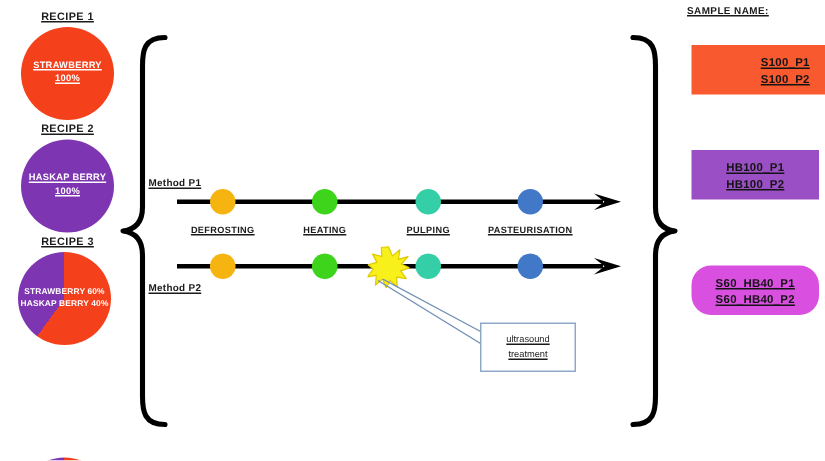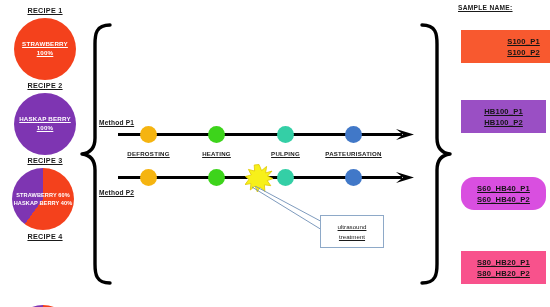--- a/index.html
+++ b/index.html
@@ -150,21 +150,20 @@
   </div>
 
   <div class="abs recipe-title" style="top:156px;">RECIPE  3</div>
   <div class="abs recipe-pie" style="left:12px; top:168px; background:conic-gradient(from 0deg, #F4411C 0% 60%, #7E35B2 60% 100%);">
     <div class="pie-labels">
       <span>STRAWBERRY  60%</span>
       <span>HASKAP BERRY 40%</span>
     </div>
   </div>
 
-  <div class="abs recipe-title" style="top:232px;">RECIPE 4</div>
   <div class="abs recipe-pie" style="left:12px; top:243px; background:conic-gradient(from 0deg, #F4411C 0% 80%, #7E35B2 80% 100%);">
     <div class="pie-labels">
       
       
     </div>
   </div>
 
   <div class="abs brace" style="left:80px; top:22px;">
     <svg width="32" height="264" viewBox="0 0 32 264">
       <path d="M30 3 C16 3 15 12 15 22 L15 116 C15 126 10 131 2 132 C10 133 15 138 15 148 L15 242 C15 252 16 261 30 261" fill="none" stroke="#000000" stroke-width="3.4" stroke-linecap="round" stroke-linejoin="round"></path>
@@ -238,18 +237,14 @@
   <div class="abs sample-box" style="left:461px; top:100px; background:#9A4FC4;">
     <span>HB100_P1</span>
     <span>HB100_P2</span>
   </div>
 
   <div class="abs sample-box" style="left:461px; top:177px; background:#D94FE0;border-radius:13px;">
     <span>S60_HB40_P1</span>
     <span>S60_HB40_P2</span>
   </div>
 
-  <div class="abs sample-box" style="left:461px; top:251px; background:#F8528C;">
-    <span>S80_HB20_P1</span>
-    <span>S80_HB20_P2</span>
-  </div>
 
 </div>
 
 </body></html>

